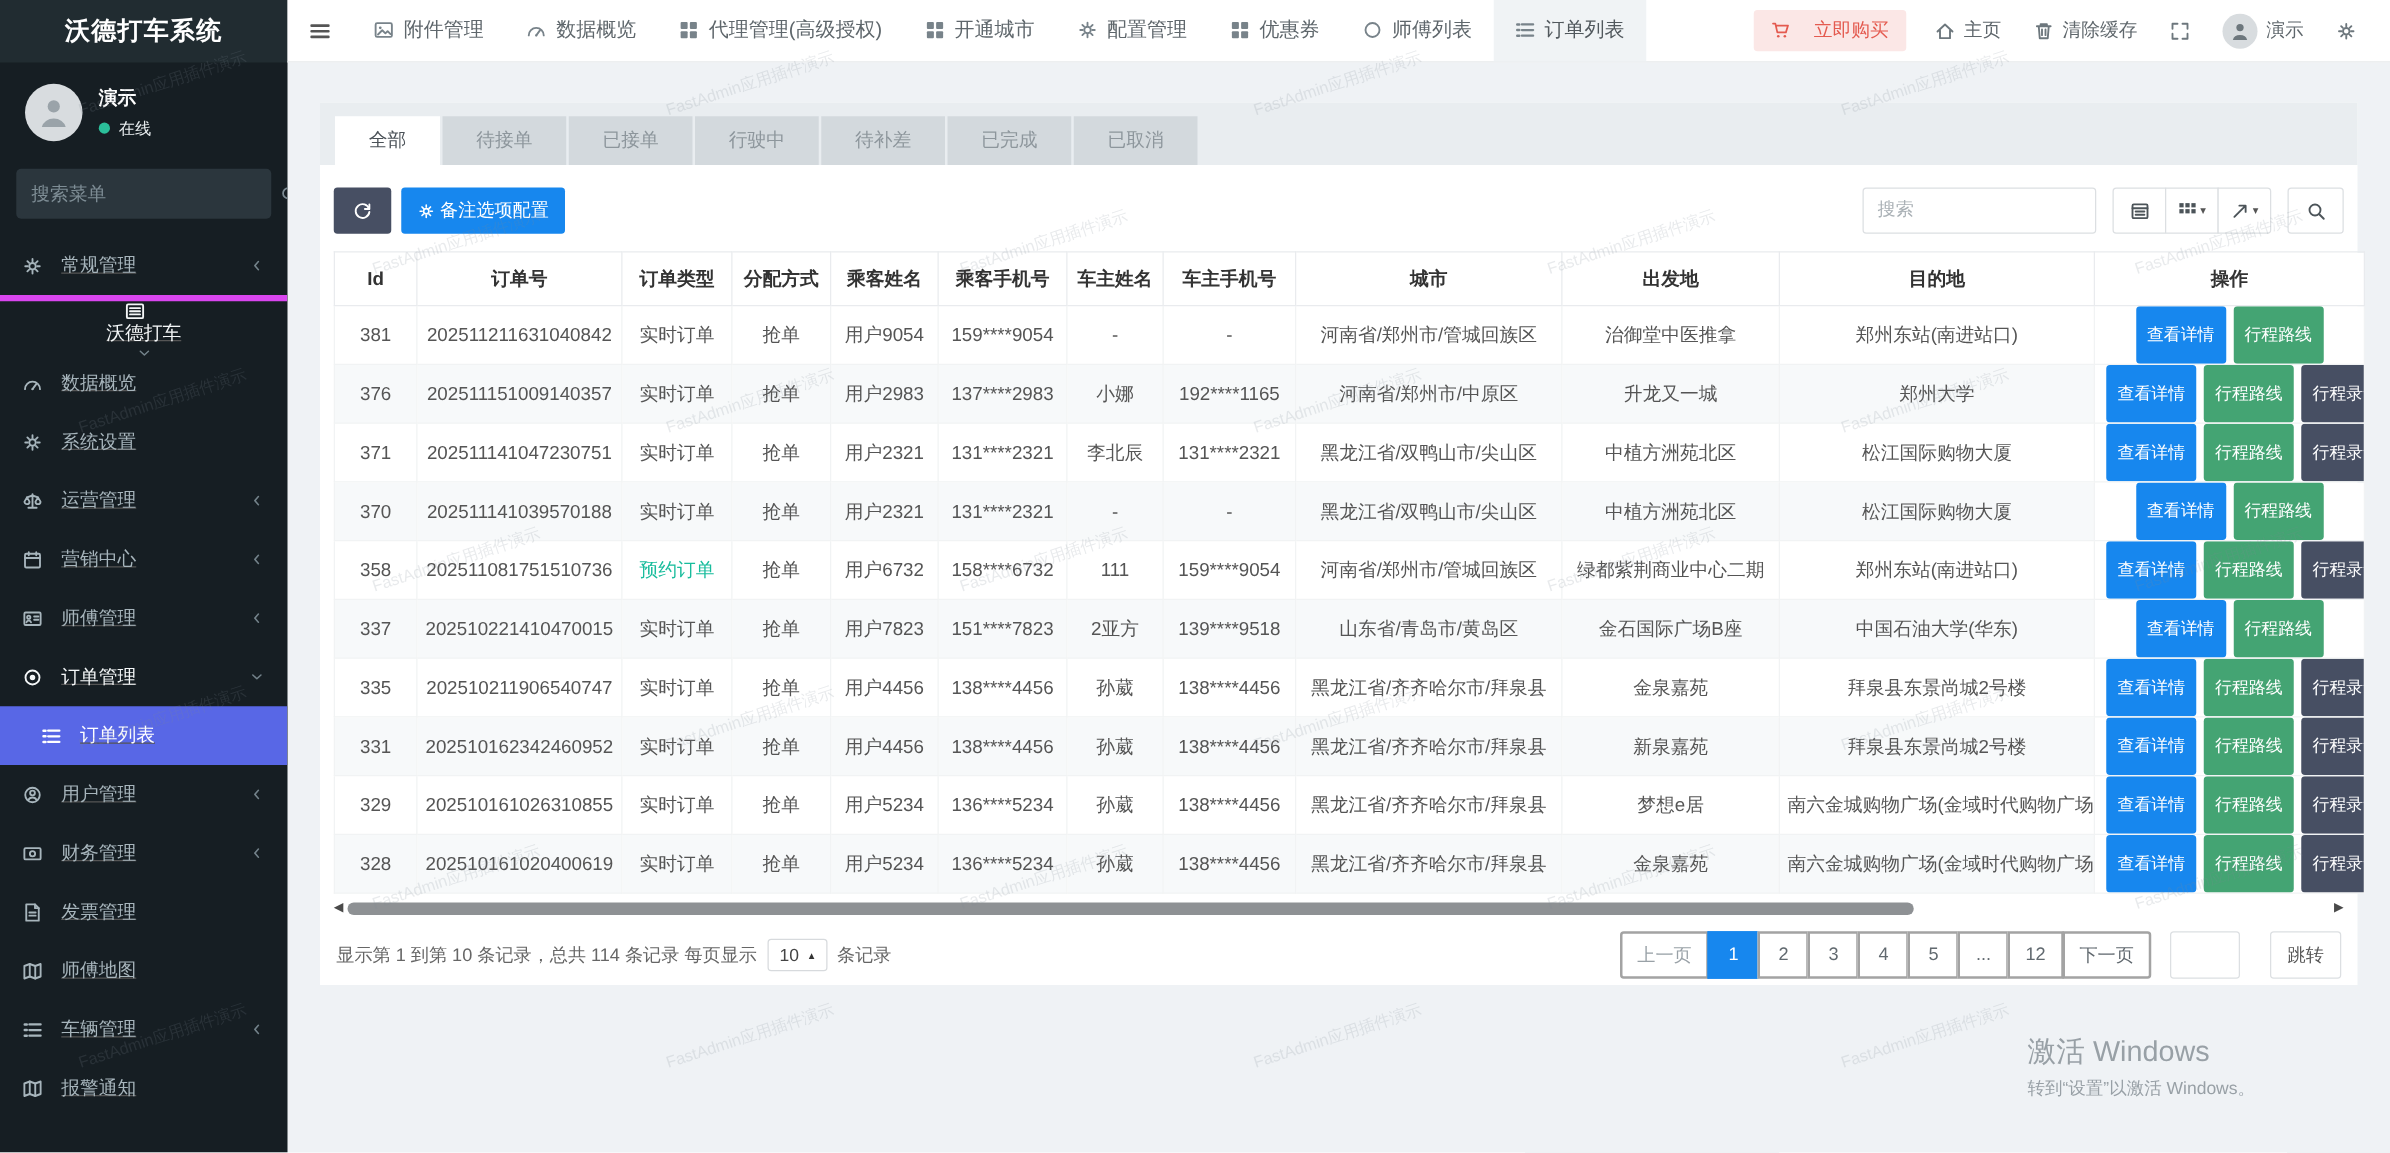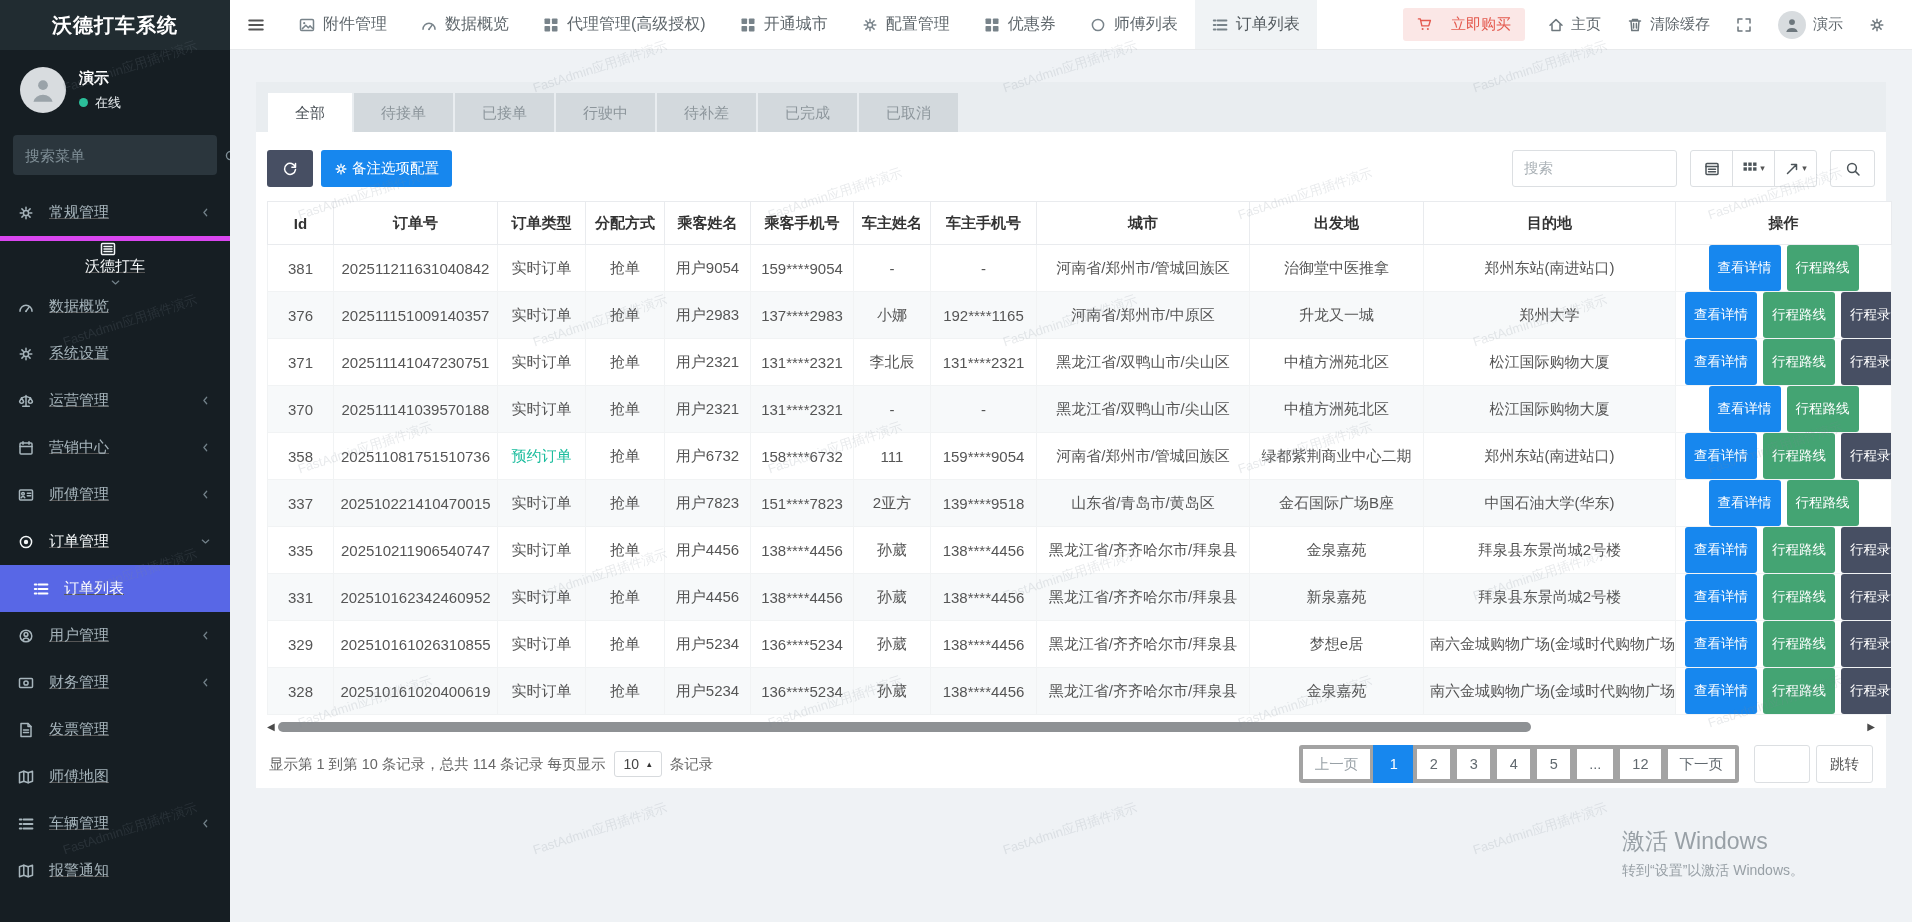--- a/index.html
+++ b/index.html
@@ -56,21 +56,21 @@
   .stab { height:39px; line-height:39px; padding:0 27px; background:#d3d9dd; color:#8d969c; font-size:15px; cursor:pointer; white-space:nowrap; }
   .stab.active { background:#fff; color:#4a5157; }
   .panel-body { flex:1; padding:0 11px; display:flex; flex-direction:column; }
 
   .toolbar { margin:18px 0 14px; display:flex; align-items:center; flex:none; }
   .btn { border:none; border-radius:3px; height:37px; display:inline-flex; align-items:center; justify-content:center; cursor:pointer; font-family:inherit; font-size:14px; }
   .btn-refresh { width:46px; background:#474f63; color:#fff; }
   .btn-primary { background:#1787ee; color:#fff; padding:0 13px; margin-left:8px; gap:4px; font-size:14.5px; }
   .btn-primary .ic { width:14px; height:14px; }
   .toolbar-right { margin-left:auto; display:flex; align-items:center; }
-  .tb-search { width:165px; height:37px; border:1px solid #dcdfe2; border-radius:3px; padding:0 11px; font-size:14.5px; font-family:Liberation Serif, serif; outline:none; color:#555; }
+  .tb-search { width:187px; height:37px; border:1px solid #dcdfe2; border-radius:3px; padding:0 11px; font-size:14.5px; font-family:Liberation Serif, serif; outline:none; color:#555; }
   .tb-search::placeholder { color:#a9b0b5; }
   .btn-group { display:flex; margin-left:13px; }
   .btn-group .gbtn { width:43px; height:37px; background:#fff; border:1px solid #dcdfe2; margin-left:-1px; display:flex; align-items:center; justify-content:center; gap:2px; color:#4c5459; cursor:pointer; }
   .btn-group .gbtn:first-child { border-radius:3px 0 0 3px; margin-left:0; }
   .btn-group .gbtn:last-child { border-radius:0 3px 3px 0; }
   .caret { font-size:9px; color:#555; line-height:1; }
   .btn-search { width:45px; height:37px; background:#fff; border:1px solid #dcdfe2; border-radius:3px; margin-left:13px; color:#4c5459; }
 
   table { border-collapse:collapse; table-layout:fixed; width:100%; flex:none; }
   thead th { height:43px; font-size:15px; font-weight:bold; color:#333; border:1px solid #e9ebee; background:#fff; padding:0 4px; white-space:nowrap; overflow:hidden; }
@@ -86,26 +86,26 @@
   .hs-arrow { font-size:10px; color:#4a4a4a; line-height:1; }
   .hs-track { flex:1; margin:0 3px; }
   .hs-thumb { width:79%; height:10px; background:#8e9194; border-radius:5px; }
 
   .table-footer { display:flex; align-items:center; justify-content:space-between; padding:4px 2px 0; flex:none; }
   .tf-info { font-size:14.5px; color:#666; display:flex; align-items:center; gap:8px; }
   .pp-select { border:1px solid #d7dadd; border-radius:3px; padding:4px 9px; display:inline-flex; align-items:center; gap:8px; font-size:14px; color:#444; cursor:pointer; background:#fff; }
   .pp-caret { font-size:9px; color:#333; }
   .pager { display:flex; align-items:center; }
   .pagination { display:flex; list-style:none; }
-  .pagination li a { min-width:41px; height:38px; padding:0 12px; display:flex; align-items:center; justify-content:center; border:4px solid #a3a3a3; margin-left:-1px; background:#fff; color:#61696f; font-size:14.5px; cursor:pointer; text-decoration:none; }
+  .pagination li a { min-width:41px; height:38px; padding:0 12px; display:flex; align-items:center; justify-content:center; border:2px solid #a3a3a3; margin-left:-1px; background:#fff; color:#61696f; font-size:14.5px; cursor:pointer; text-decoration:none; }
   .pagination li:first-child a { border-radius:3px 0 0 3px; margin-left:0; color:#99a1a7; }
   .pagination li:last-child a { border-radius:0 3px 3px 0; }
   .pagination li.active a { background:#1787ee; border-color:#1787ee; color:#fff; }
   .jump-input { width:56px; height:38px; border:1px solid #dcdfe2; border-radius:3px; margin-left:15px; outline:none; padding:0 8px; font-family:inherit; font-size:14px; }
-  .jump-btn { height:38px; padding:0 13px; border:1px solid #dcdfe2; border-radius:3px; background:#fff; color:#555; margin-left:6px; font-size:14.5px; cursor:pointer; font-family:inherit; }
+  .jump-btn { height:38px; padding:0 13px; border:1px solid #dcdfe2; border-radius:3px; background:#fff; color:#555; margin-left:24px; font-size:14.5px; cursor:pointer; font-family:inherit; }
 
   
   .wm { position:absolute; color:rgba(128,138,150,0.18); font-size:13px; transform:rotate(-18deg); white-space:nowrap; pointer-events:none; z-index:60; }
   .activation { position:absolute; left:1622px; top:826px; color:#98a0a6; z-index:5; }
   .activation .l1 { font-size:23px; }
   .activation .l2 { font-size:14px; margin-top:5px; }
 </style>
 </head>
 <body>
 

